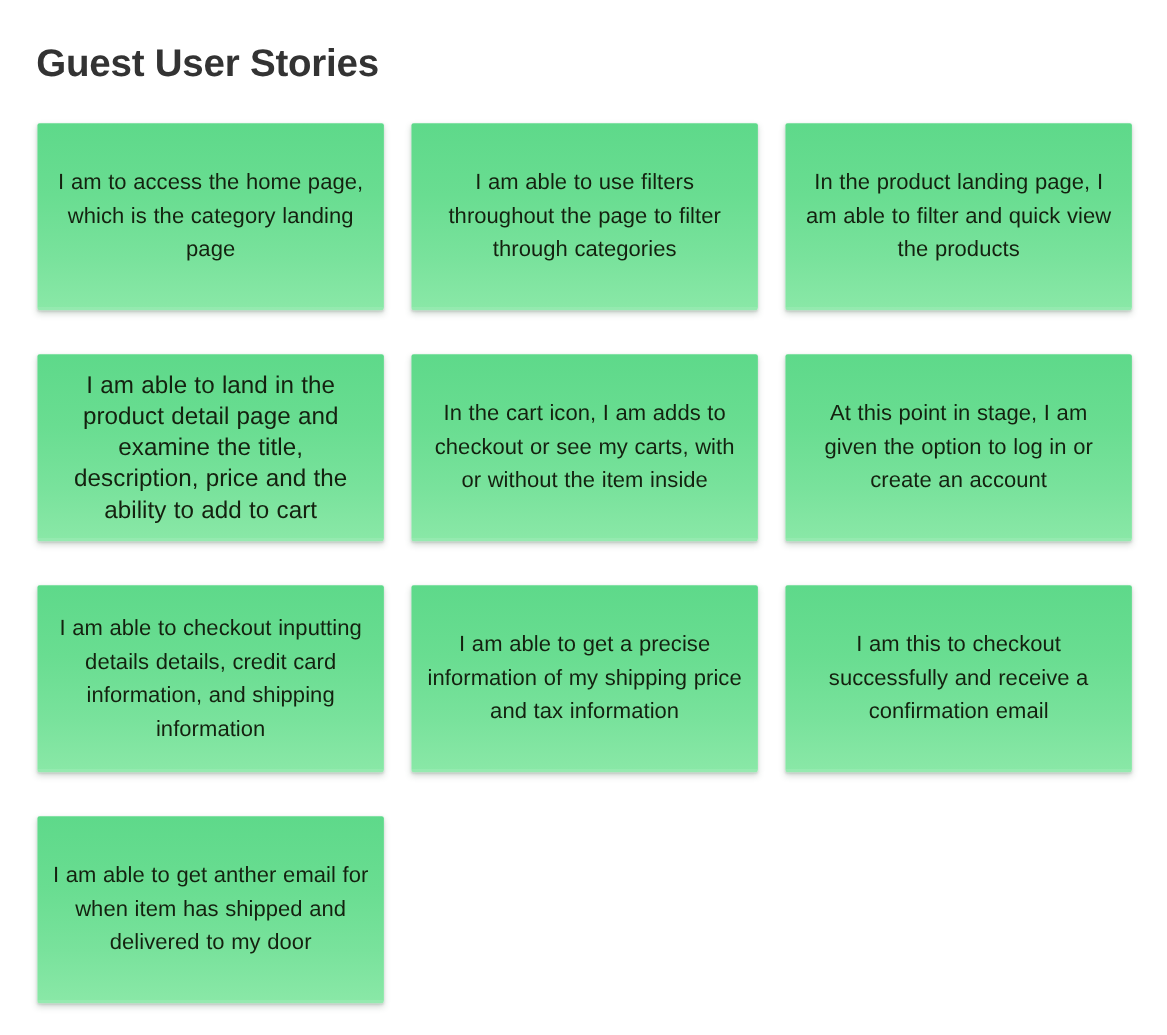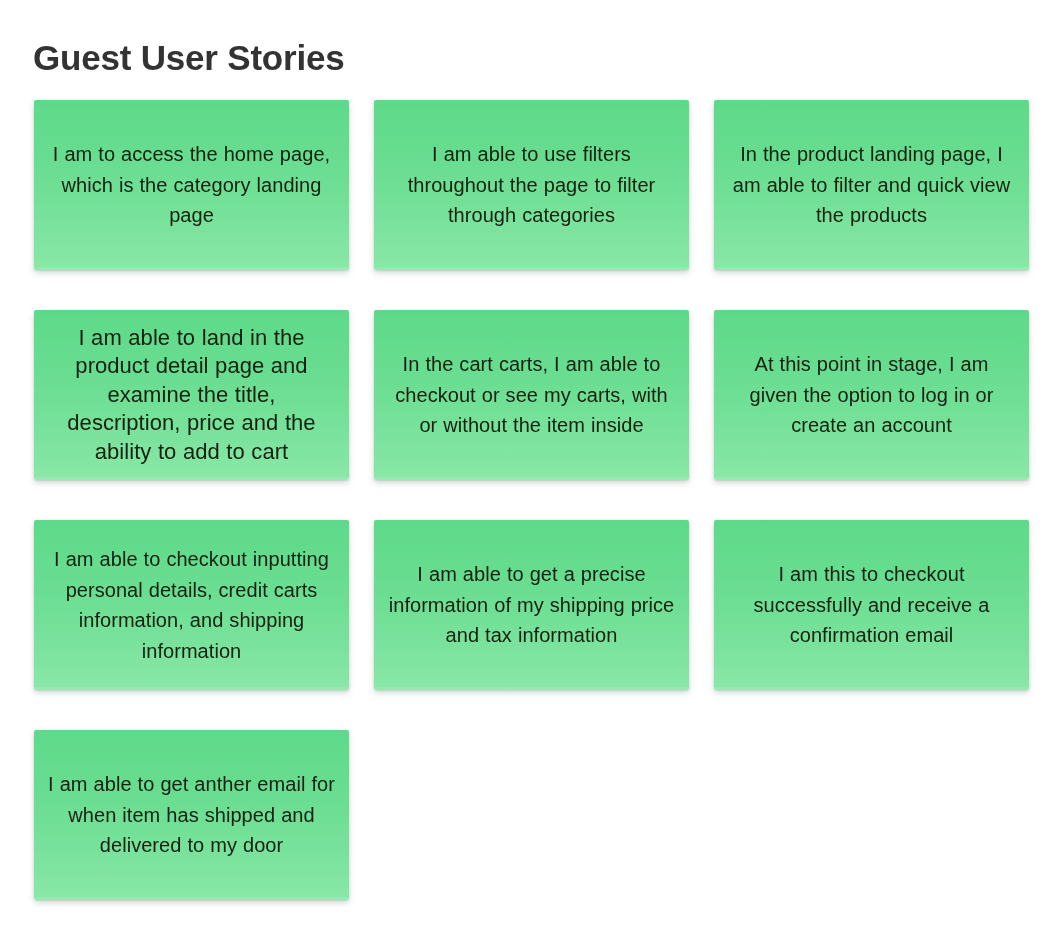--- a/index.html
+++ b/index.html
@@ -34,21 +34,21 @@
     line-height: 44px;
     font-weight: 700;
     letter-spacing: -0.2px;
     color: #333333;
     white-space: nowrap;
   }
 
   .board {
     position: absolute;
     left: 34px;
-    top: 100px;
+    top: 112px;
     width: 994px;
     display: grid;
     grid-template-columns: repeat(3, 315px);
     grid-auto-rows: 170px;
     column-gap: 25px;
     row-gap: 40px;
   }
 
   .story-card {
     position: relative;
@@ -116,29 +116,29 @@
     <div class="story-card">
       <p class="story-text">In the product landing page, I am able to filter and quick view the products</p>
     </div>
 
     <div class="story-card dense">
       <p class="story-text">I am able to land in the product detail page and examine the title, description, price and the ability to add to cart</p>
     </div>
 
 
     <div class="story-card">
-      <p class="story-text">In the cart carts, I am able to checkout or see my carts, with or without the item inside</p>
+      <p class="story-text">In the cart icon, I am adds to checkout or see my carts, with or without the item inside</p>
     </div>
 
     <div class="story-card">
       <p class="story-text">At this point in stage, I am given the option to log in or create an account</p>
     </div>
 
     <div class="story-card">
-      <p class="story-text">I am able to checkout inputting personal details, credit carts information, and shipping information</p>
+      <p class="story-text">I am able to checkout inputting details details, credit card information, and shipping information</p>
     </div>
 
     <div class="story-card">
       <p class="story-text">I am able to get a precise information of my shipping price and tax information</p>
     </div>
 
     <div class="story-card">
       <p class="story-text">I am this to checkout successfully and receive a confirmation email</p>
     </div>
 

